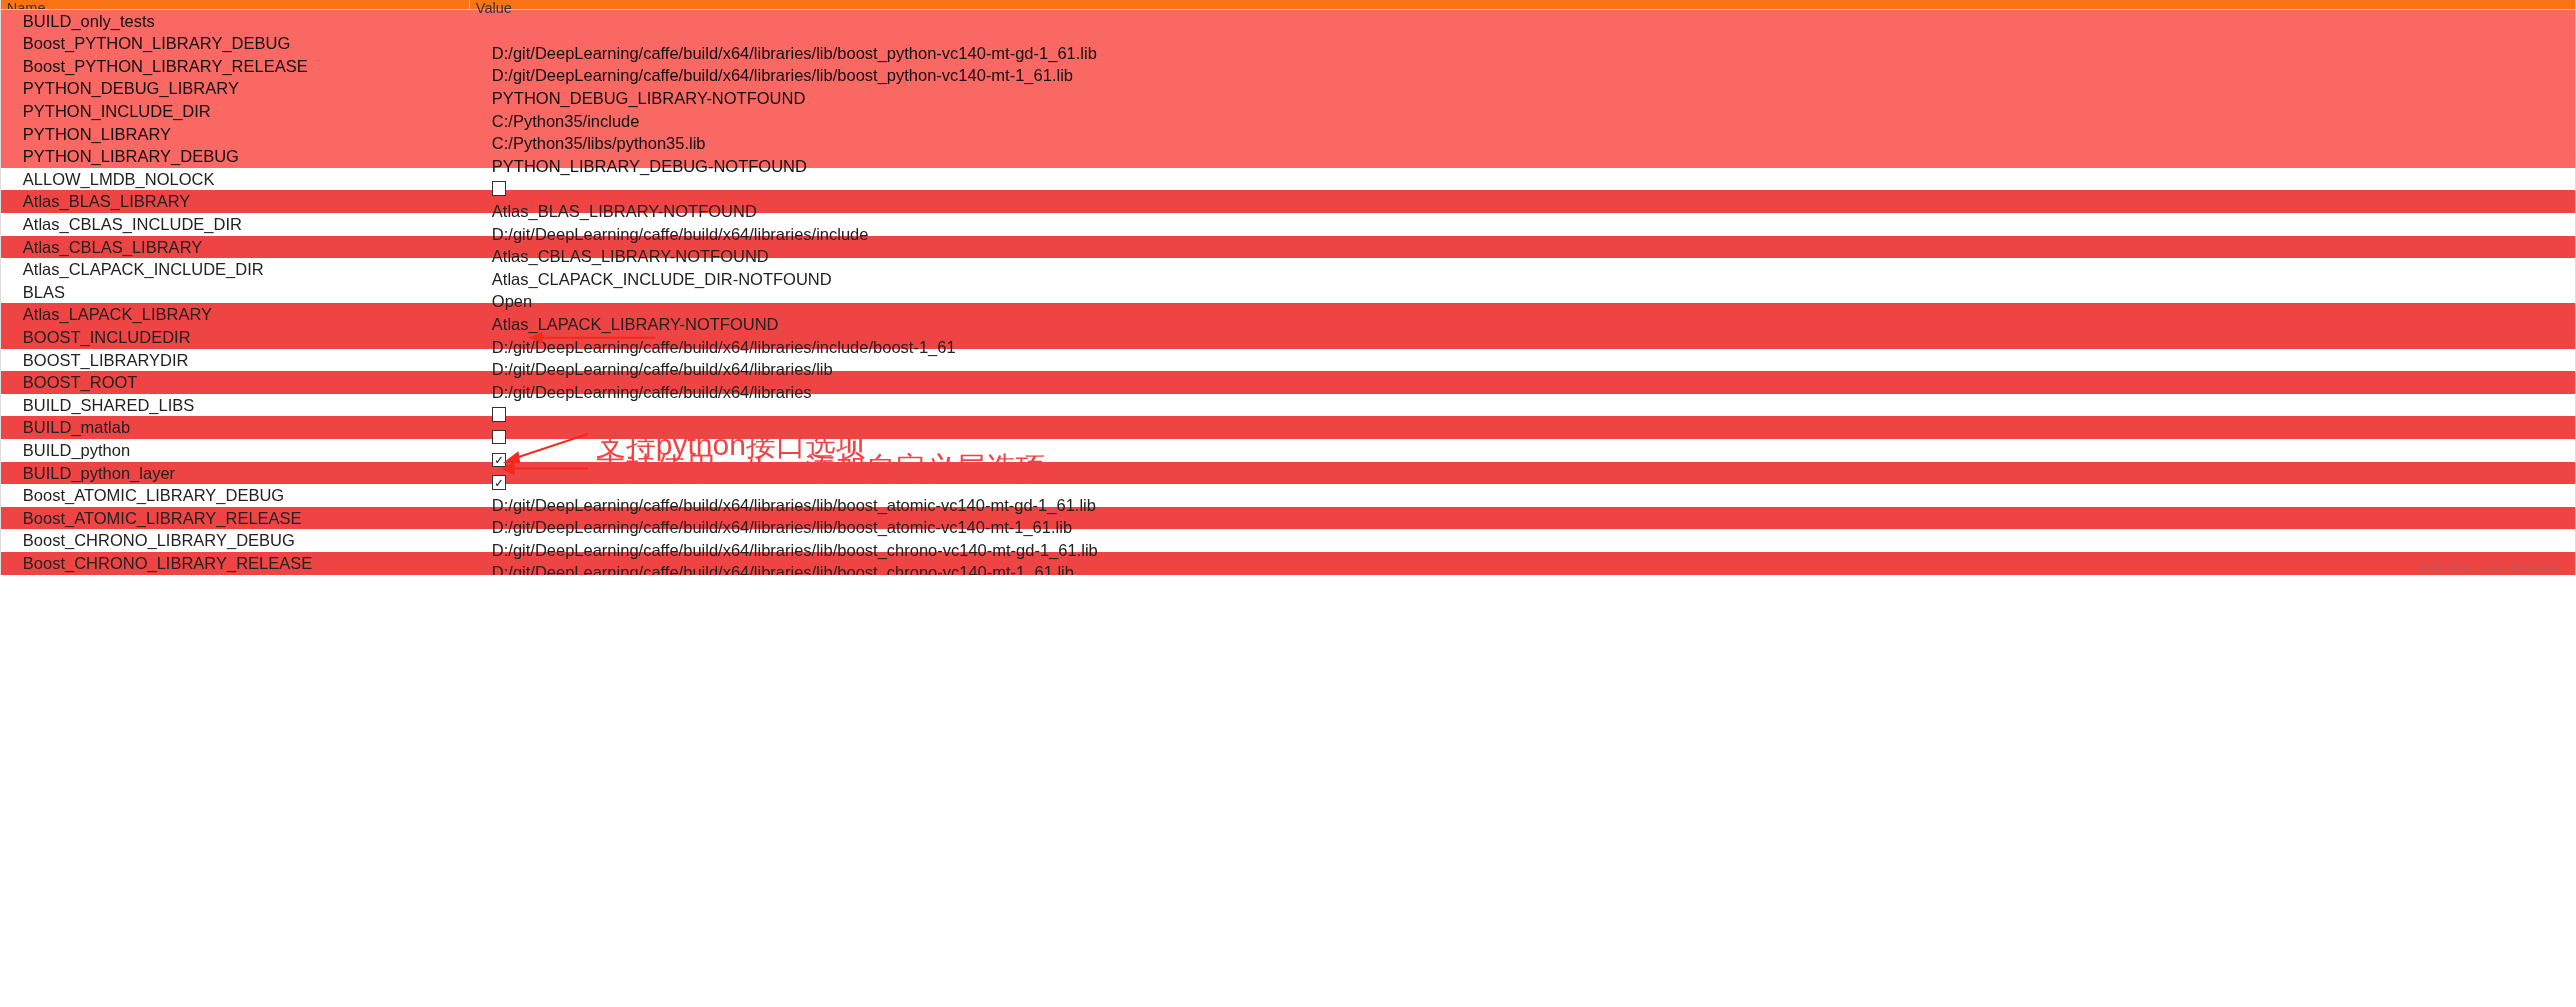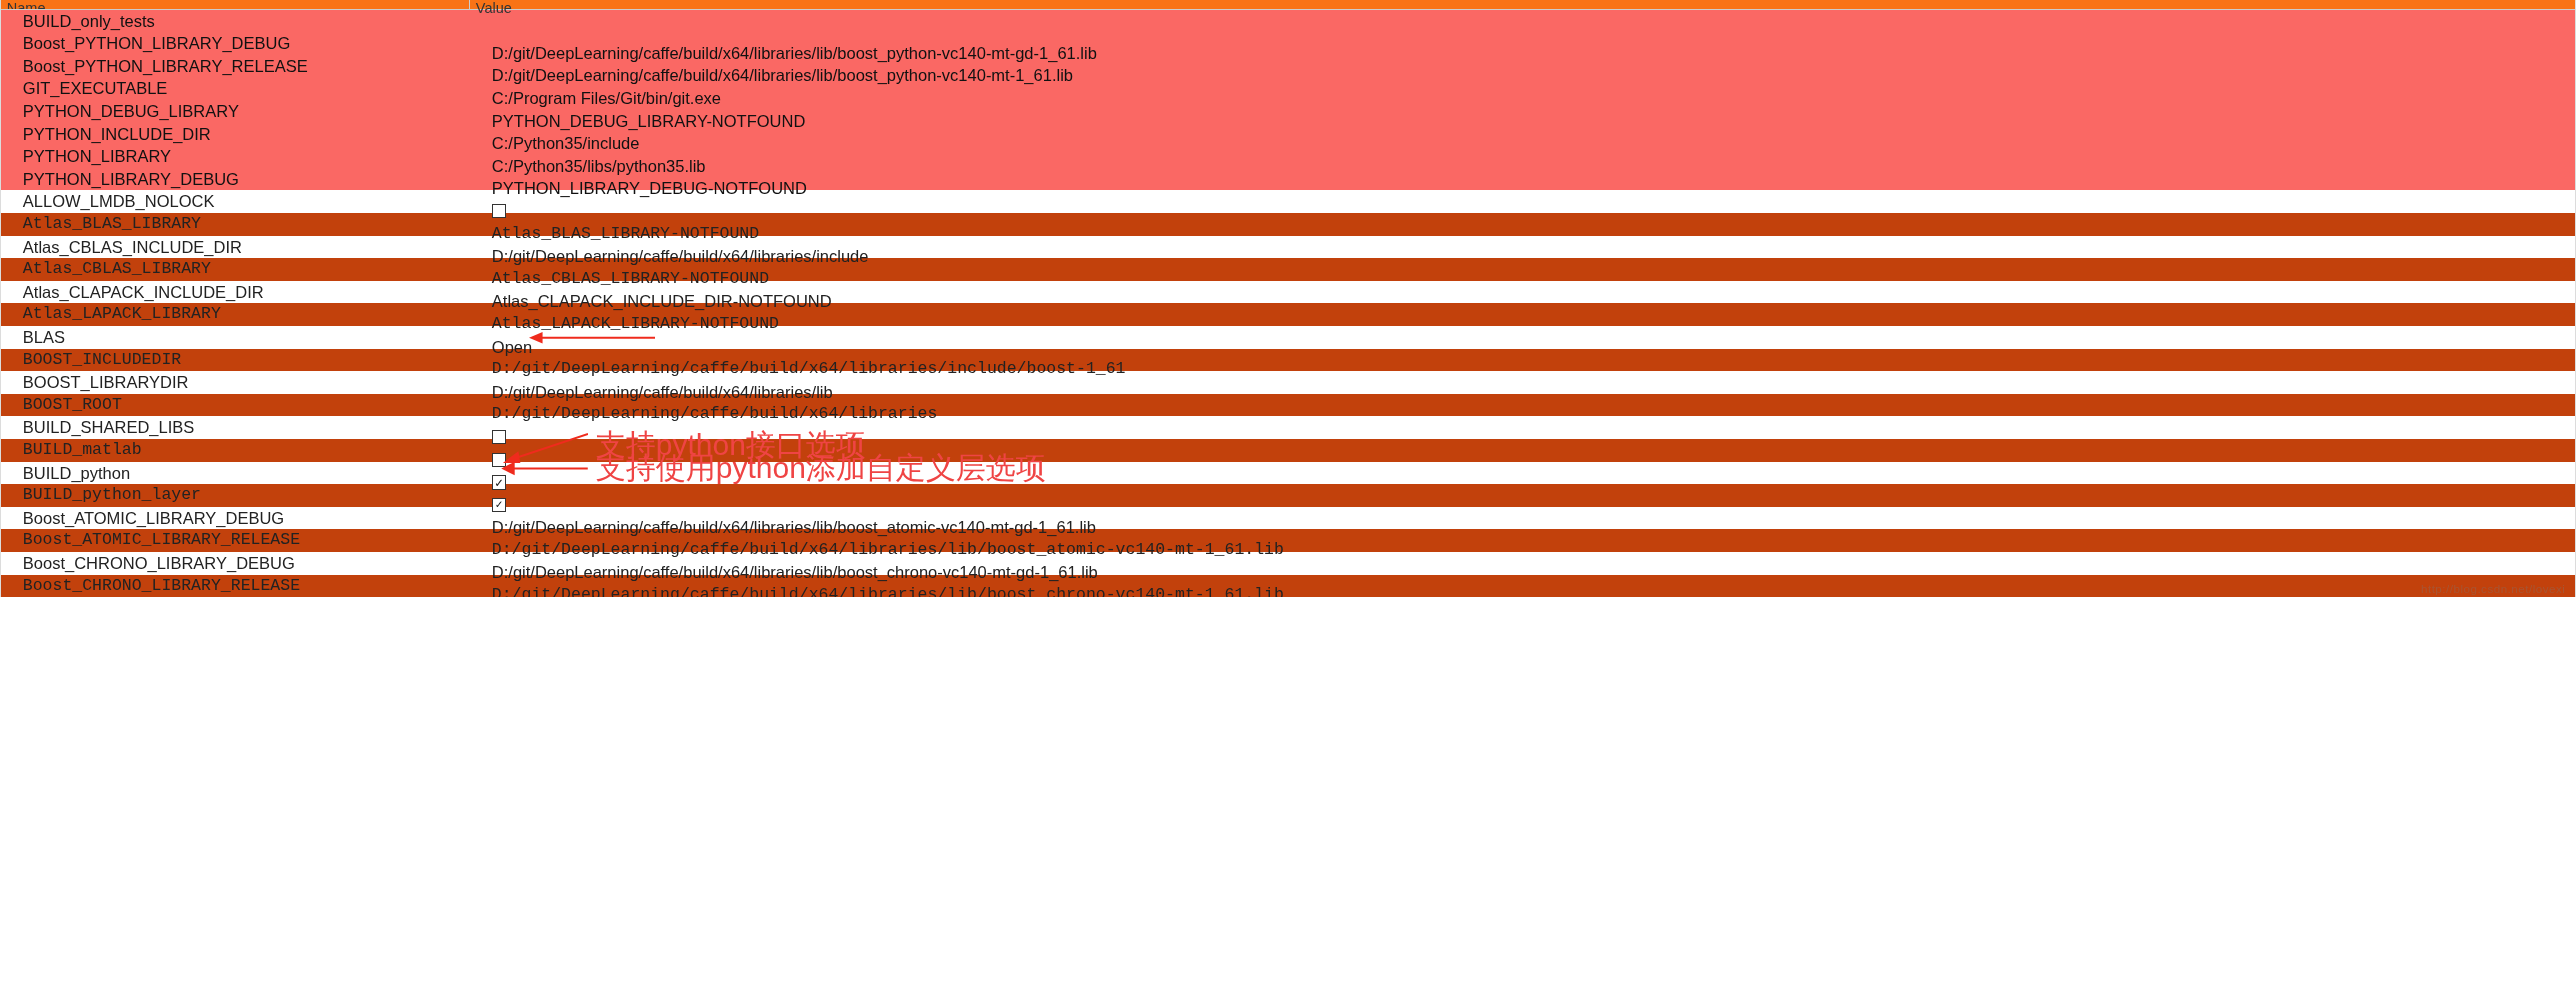--- a/index.html
+++ b/index.html
@@ -40,21 +40,21 @@
     margin-left: 16px;
   }
   .row .value {
     flex: 1;
     padding: 0 5.8px;
     display: flex;
     align-items: center;
     overflow: hidden;
     margin-top: 19px;
   }
-  .striped-even { background: #c2410c; font-family: Liberation Mono, monospace; }
+  .striped-even { background: #ef4444; }
   .new-entry { background: #fa6864; color: #111; }
   .checkbox {
     width: 14.5px;
     height: 14.5px;
     border: 1px solid #333;
     display: inline-flex;
     align-items: center;
     justify-content: center;
     font-size: 11.6px;
     line-height: 1;
@@ -97,24 +97,20 @@
       </div>
       <div class="row new-entry">
         <div class="name">Boost_PYTHON_LIBRARY_DEBUG</div>
         <div class="value">D:/git/DeepLearning/caffe/build/x64/libraries/lib/boost_python-vc140-mt-gd-1_61.lib</div>
       </div>
       <div class="row new-entry">
         <div class="name">Boost_PYTHON_LIBRARY_RELEASE</div>
         <div class="value">D:/git/DeepLearning/caffe/build/x64/libraries/lib/boost_python-vc140-mt-1_61.lib</div>
       </div>
       <div class="row new-entry">
-        <div class="name">GIT_EXECUTABLE</div>
-        <div class="value">C:/Program Files/Git/bin/git.exe</div>
-      </div>
-      <div class="row new-entry">
         <div class="name">PYTHON_DEBUG_LIBRARY</div>
         <div class="value">PYTHON_DEBUG_LIBRARY-NOTFOUND</div>
       </div>
       <div class="row new-entry">
         <div class="name">PYTHON_INCLUDE_DIR</div>
         <div class="value">C:/Python35/include</div>
       </div>
       <div class="row new-entry">
         <div class="name">PYTHON_LIBRARY</div>
         <div class="value">C:/Python35/libs/python35.lib</div>
@@ -138,27 +134,27 @@
         <div class="value">D:/git/DeepLearning/caffe/build/x64/libraries/include</div>
       </div>
       <div class="row striped-even">
         <div class="name">Atlas_CBLAS_LIBRARY</div>
         <div class="value">Atlas_CBLAS_LIBRARY-NOTFOUND</div>
       </div>
       <div class="row">
         <div class="name">Atlas_CLAPACK_INCLUDE_DIR</div>
         <div class="value">Atlas_CLAPACK_INCLUDE_DIR-NOTFOUND</div>
       </div>
+      <div class="row">
+        <div class="name">BLAS</div>
+        <div class="value">Open</div>
+      </div>
       <div class="row striped-even">
         <div class="name">Atlas_LAPACK_LIBRARY</div>
         <div class="value">Atlas_LAPACK_LIBRARY-NOTFOUND</div>
-      </div>
-      <div class="row">
-        <div class="name">BLAS</div>
-        <div class="value">Open</div>
       </div>
       <div class="row striped-even">
         <div class="name">BOOST_INCLUDEDIR</div>
         <div class="value">D:/git/DeepLearning/caffe/build/x64/libraries/include/boost-1_61</div>
       </div>
       <div class="row">
         <div class="name">BOOST_LIBRARYDIR</div>
         <div class="value">D:/git/DeepLearning/caffe/build/x64/libraries/lib</div>
       </div>
       <div class="row striped-even">

